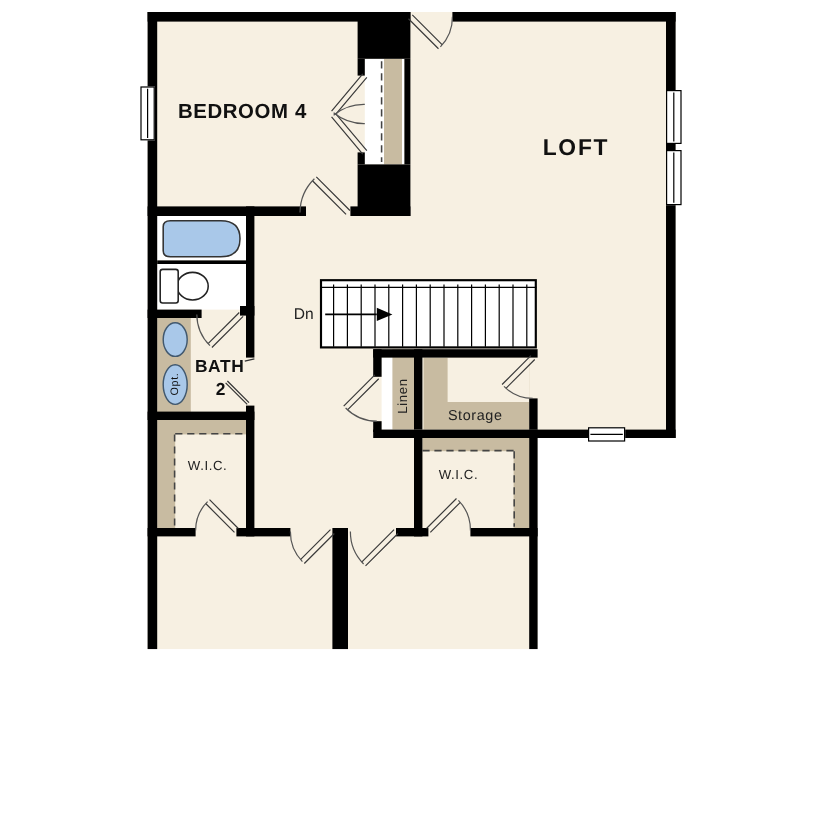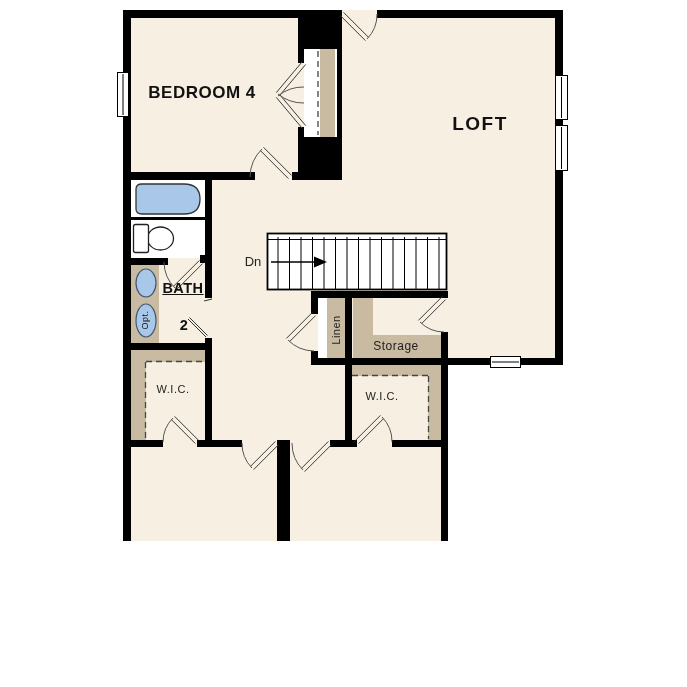--- a/index.html
+++ b/index.html
@@ -163,21 +163,21 @@
     </g>
 
     <g stroke="#333" stroke-width="1" fill="none">
       <path d="M204,301 L212,299"></path>
       <path d="M188,319 L206,337 M189.5,317.5 L207.5,335.5"></path>
     </g>
   </svg>
 
   <div class="lbl room" style="left:202px;top:93px;">BEDROOM 4</div>
   <div class="lbl loftlbl" style="left:448px;top:124px;margin-left:32px;">LOFT</div>
-  <div class="lbl bathlbl" style="left:183px;top:288px;text-decoration:underline;">BATH</div>
+  <div class="lbl bathlbl" style="left:183px;top:306px;">BATH</div>
   <div class="lbl bathlbl" style="left:184px;top:325px;">2</div>
   <div class="lbl dn" style="left:253px;top:261px;">Dn</div>
   <div class="lbl small rot" style="left:336px;top:330px;">Linen</div>
   <div class="lbl small" style="left:396px;top:346px;font-size:12px;">Storage</div>
   <div class="lbl small" style="left:173px;top:389px;">W.I.C.</div>
   <div class="lbl small" style="left:382px;top:396px;">W.I.C.</div>
   <div class="lbl small rot" style="left:145px;top:320px;font-size:9px;color:#111;">Opt.</div>
 
 </div>
 

